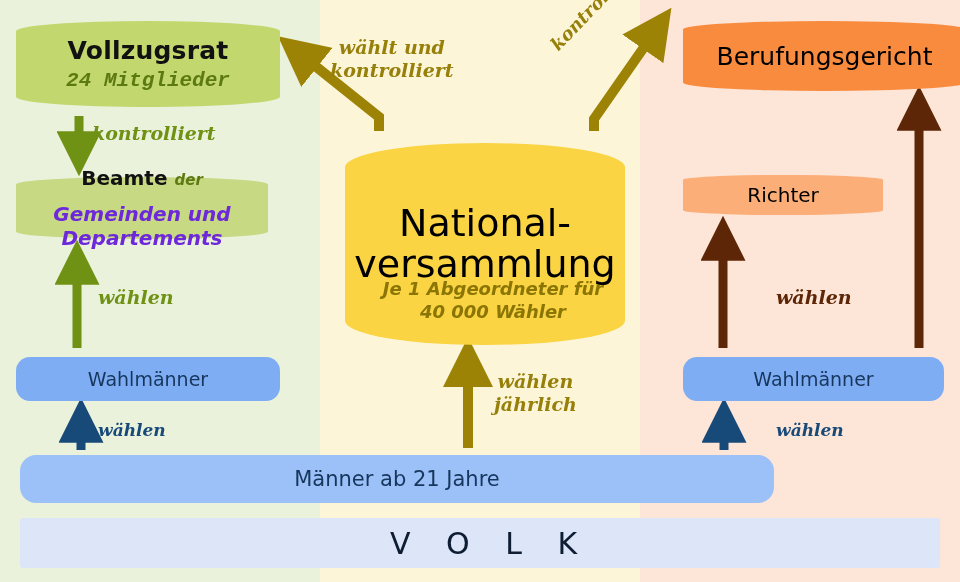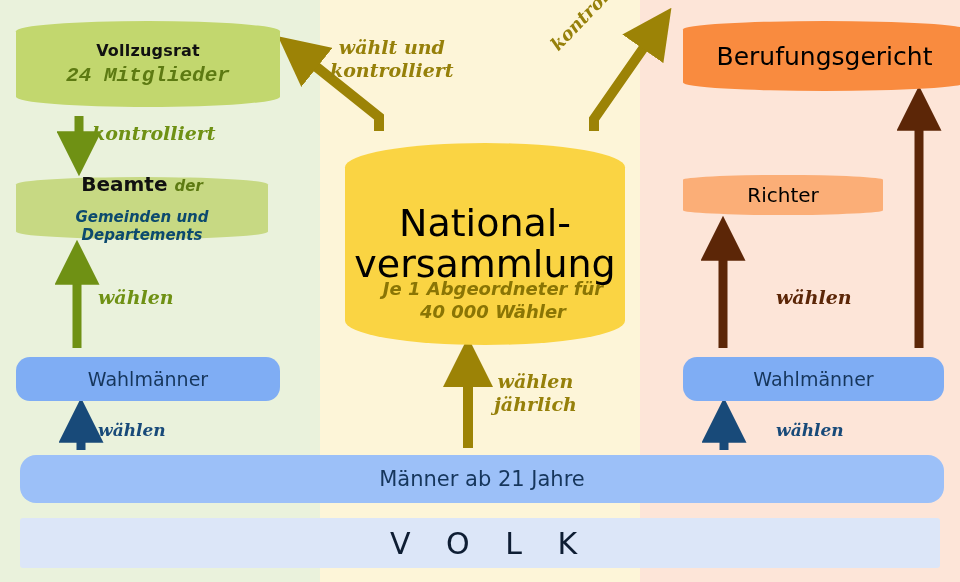--- a/index.html
+++ b/index.html
@@ -20,27 +20,27 @@
   .node{position:absolute;box-sizing:border-box;display:flex;
         flex-direction:column;align-items:center;justify-content:center;
         text-align:center;color:#111;}
 
   
   .barrel{border-radius:50% 50% 50% 50% / 12% 12% 12% 12%;}
   .pill{border-radius:14px;}
 
   
   #node-vollzugsrat{left:16px;top:21px;width:264px;height:86px;background:#c2d76e;}
-  #node-vollzugsrat .t1{font-size:16px;font-weight:600;letter-spacing:.2px;}
+  #node-vollzugsrat .t1{font-size:25px;font-weight:600;letter-spacing:.2px;}
   #node-vollzugsrat .t2{font-size:21px;font-style:italic;color:#5d7a12;margin-top:4px;font-weight:600;font-family:Liberation Mono, monospace;}
 
   #node-beamte{left:16px;top:177px;width:252px;height:62px;background:#c7d983;}
   #node-beamte .line1{font-size:20px;font-weight:600;}
   #node-beamte .line1 .sub{font-size:15px;font-style:italic;color:#5d7a12;font-weight:600;}
-  #node-beamte .line2{font-size:15px;font-style:italic;color:#0c4a6e;font-weight:600;margin-top:12px;}
+  #node-beamte .line2{font-size:20px;font-style:italic;color:#6d28d9;font-weight:600;margin-top:12px;}
 
   #node-wahlmaenner-left{left:16px;top:357px;width:264px;height:44px;background:#7fadf4;}
   #node-wahlmaenner-left .t1{font-size:19px;color:#16365c;font-weight:500;}
 
   
   #node-nationalversammlung{left:345px;top:143px;width:280px;height:202px;background:#fad443;}
   #node-nationalversammlung .t1{font-size:38px;line-height:1.08;font-weight:500;color:#000;}
   #node-nationalversammlung .t2{font-size:18px;font-style:italic;font-weight:600;color:#8a7505;
         line-height:1.28;position:absolute;left:16px;right:0;bottom:22px;margin-top:20px;}
 
@@ -48,21 +48,21 @@
   #node-berufungsgericht{left:683px;top:21px;width:283px;height:70px;background:#f98b3f;}
   #node-berufungsgericht .t1{font-size:25px;font-weight:500;color:#000;}
 
   #node-richter{left:683px;top:175px;width:200px;height:40px;background:#fbae77;}
   #node-richter .t1{font-size:20px;font-weight:500;color:#000;}
 
   #node-wahlmaenner-right{left:683px;top:357px;width:261px;height:44px;background:#7fadf4;}
   #node-wahlmaenner-right .t1{font-size:19px;color:#16365c;font-weight:500;}
 
   
-  #node-maenner{left:20px;top:455px;width:924px;height:48px;background:#9cc0f8;border-radius:16px;}
+  #node-maenner{left:20px;top:455px;width:754px;height:48px;background:#9cc0f8;border-radius:16px;}
   #node-maenner .t1{font-size:21px;color:#16365c;font-weight:500;}
 
   #node-volk{left:20px;top:518px;width:920px;height:50px;background:#dce6f8;border-radius:3px;}
   #node-volk .t1{font-size:30px;color:#0e1d33;letter-spacing:13px;font-weight:500;margin-left:20px;}
 
   
   .alabel{position:absolute;font-style:italic;font-weight:600;
           font-family:"DejaVu Serif", serif;white-space:pre-line;line-height:1.2;}
   #lbl-kontrolliert-left{left:92px;top:122px;font-size:19px;color:#6f9114;}
   #lbl-waehlen-left{left:98px;top:286px;font-size:19px;color:#6f9114;}

